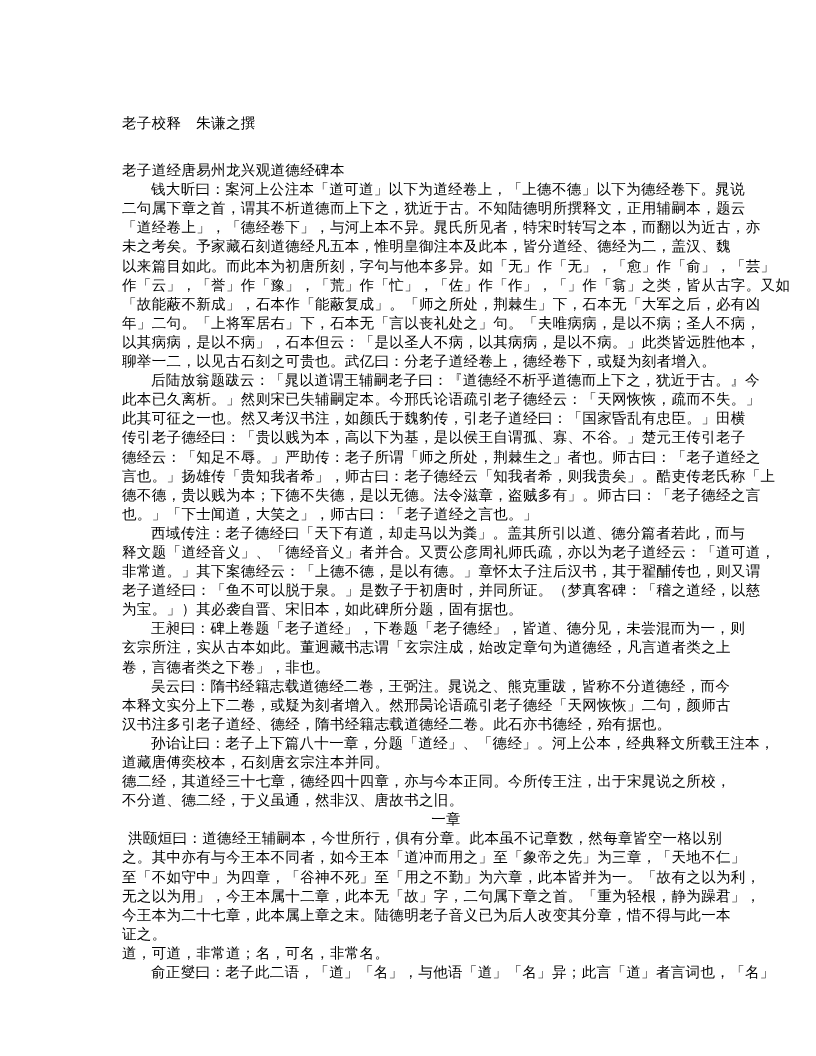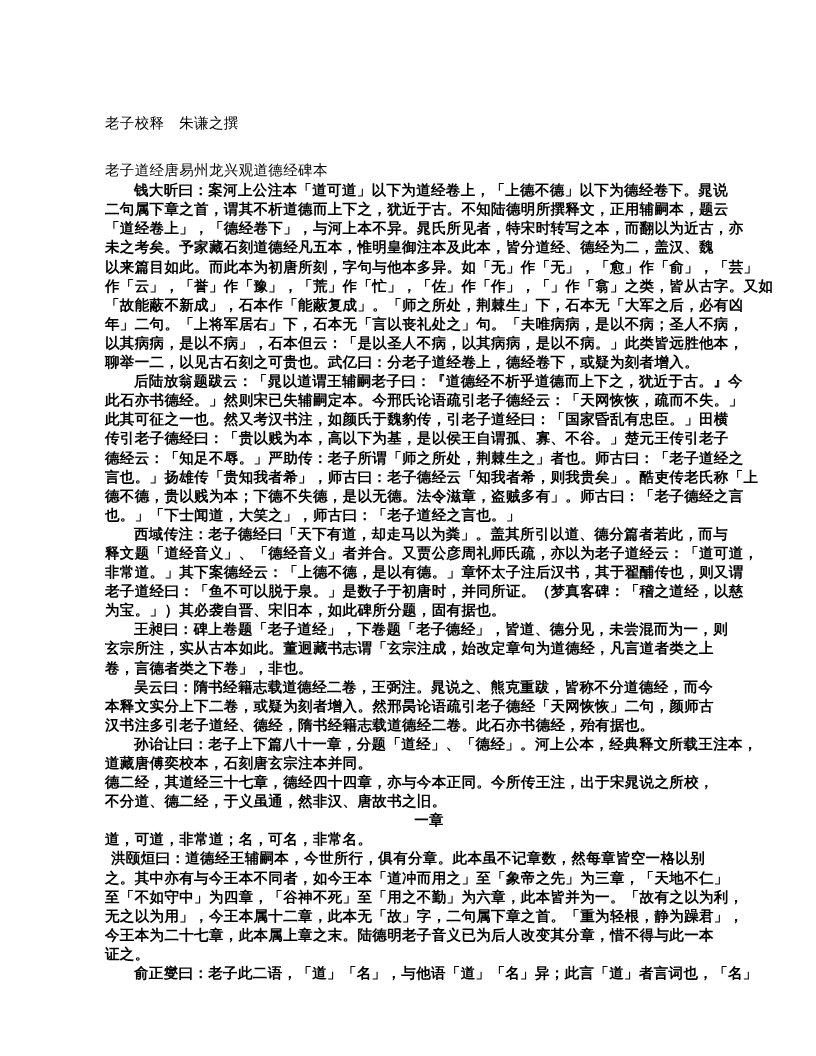--- a/index.html
+++ b/index.html
@@ -1,24 +1,24 @@
 <!DOCTYPE html>
 <html><head>
 <meta charset="utf-8">
 <style>
   html, body { margin: 0; padding: 0; background: #ffffff; }
   body { width: 816px; height: 1056px; position: relative; overflow: hidden;
          font-family: "DejaVu Serif", "Liberation Serif", serif; color: #000; }
-  .page { position: absolute; left: 105px; top: 114px; width: 582px; }
+  .page { position: absolute; left: 122px; top: 114px; width: 582px; }
   .line { font-size: 14.5px; line-height: 19.1px; white-space: nowrap; letter-spacing: 0.35px; }
   .title { margin-bottom: 14px; }
   .indent2 { padding-left: 29px; }
   .indent1 { padding-left: 6px; }
   .indent-chapter { padding-left: 66px; text-align: center; }
-  .para { display: block; font-weight: bold; }
+  .para { display: block; }
   .blank { height: 14px; }
 </style>
 </head>
 <body>
 
 <div class="page">
   <div class="line title">老子校释　朱谦之撰</div>
   <div class="blank"></div>
   <div class="line">老子道经唐易州龙兴观道德经碑本</div>
   <div id="body">
@@ -29,21 +29,21 @@
         <div class="line">未之考矣。予家藏石刻道德经凡五本，惟明皇御注本及此本，皆分道经、德经为二，盖汉、魏</div>
         <div class="line">以来篇目如此。而此本为初唐所刻，字句与他本多异。如「无」作「无」，「愈」作「俞」，「芸」</div>
         <div class="line">作「云」，「誉」作「豫」，「荒」作「忙」，「佐」作「作」，「」作「翕」之类，皆从古字。又如</div>
         <div class="line">「故能蔽不新成」，石本作「能蔽复成」。「师之所处，荆棘生」下，石本无「大军之后，必有凶</div>
         <div class="line">年」二句。「上将军居右」下，石本无「言以丧礼处之」句。「夫唯病病，是以不病；圣人不病，</div>
         <div class="line">以其病病，是以不病」，石本但云：「是以圣人不病，以其病病，是以不病。」此类皆远胜他本，</div>
         <div class="line">聊举一二，以见古石刻之可贵也。武亿曰：分老子道经卷上，德经卷下，或疑为刻者增入。</div>
       </div>
       <div class="para">
         <div class="line indent2">后陆放翁题跋云：「晁以道谓王辅嗣老子曰：『道德经不析乎道德而上下之，犹近于古。』今</div>
-        <div class="line">此石亦书德经。」然则宋已失辅嗣定本。今邢氏论语疏引老子德经云：「天网恢恢，疏而不失。」</div>
+        <div class="line">此本已久离析。」然则宋已失辅嗣定本。今邢氏论语疏引老子德经云：「天网恢恢，疏而不失。」</div>
         <div class="line">此其可征之一也。然又考汉书注，如颜氏于魏豹传，引老子道经曰：「国家昏乱有忠臣。」田横</div>
         <div class="line">传引老子德经曰：「贵以贱为本，高以下为基，是以侯王自谓孤、寡、不谷。」楚元王传引老子</div>
         <div class="line">德经云：「知足不辱。」严助传：老子所谓「师之所处，荆棘生之」者也。师古曰：「老子道经之</div>
         <div class="line">言也。」扬雄传「贵知我者希」，师古曰：老子德经云「知我者希，则我贵矣」。酷吏传老氏称「上</div>
         <div class="line">德不德，贵以贱为本；下德不失德，是以无德。法令滋章，盗贼多有」。师古曰：「老子德经之言</div>
         <div class="line">也。」「下士闻道，大笑之」，师古曰：「老子道经之言也。」</div>
       </div>
       <div class="para">
         <div class="line indent2">西域传注：老子德经曰「天下有道，却走马以为粪」。盖其所引以道、德分篇者若此，而与</div>
         <div class="line">释文题「道经音义」、「德经音义」者并合。又贾公彦周礼师氏疏，亦以为老子道经云：「道可道，</div>
@@ -66,27 +66,27 @@
         <div class="line">道藏唐傅奕校本，石刻唐玄宗注本并同。</div>
       </div>
       <div class="para">
         <div class="line">德二经，其道经三十七章，德经四十四章，亦与今本正同。今所传王注，出于宋晁说之所校，</div>
         <div class="line">不分道、德二经，于义虽通，然非汉、唐故书之旧。</div>
       </div>
       <div class="para">
         <div class="line indent-chapter">一章</div>
       </div>
       <div class="para">
-        <div class="line">道，可道，非常道；名，可名，非常名。</div>
-      </div>
-      <div class="para">
         <div class="line indent1">洪颐烜曰：道德经王辅嗣本，今世所行，俱有分章。此本虽不记章数，然每章皆空一格以别</div>
         <div class="line">之。其中亦有与今王本不同者，如今王本「道冲而用之」至「象帝之先」为三章，「天地不仁」</div>
         <div class="line">至「不如守中」为四章，「谷神不死」至「用之不勤」为六章，此本皆并为一。「故有之以为利，</div>
         <div class="line">无之以为用」，今王本属十二章，此本无「故」字，二句属下章之首。「重为轻根，静为躁君」，</div>
         <div class="line">今王本为二十七章，此本属上章之末。陆德明老子音义已为后人改变其分章，惜不得与此一本</div>
         <div class="line">证之。</div>
       </div>
       <div class="para">
+        <div class="line">道，可道，非常道；名，可名，非常名。</div>
+      </div>
+      <div class="para">
         <div class="line indent2">俞正燮曰：老子此二语，「道」「名」，与他语「道」「名」异；此言「道」者言词也，「名」</div>
       </div>
     </div>
 </div>
 
 </body></html>

